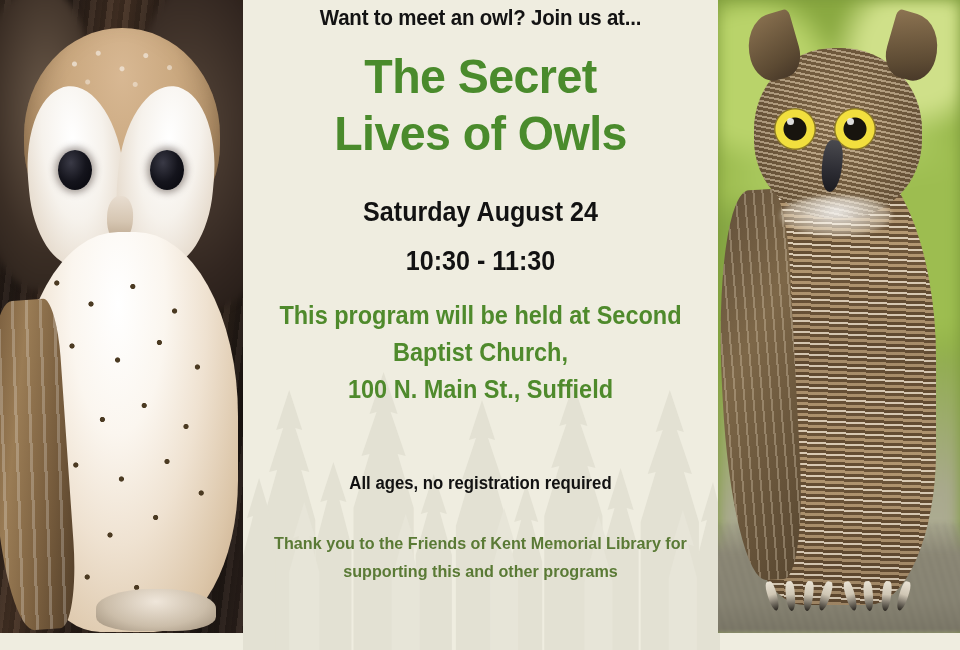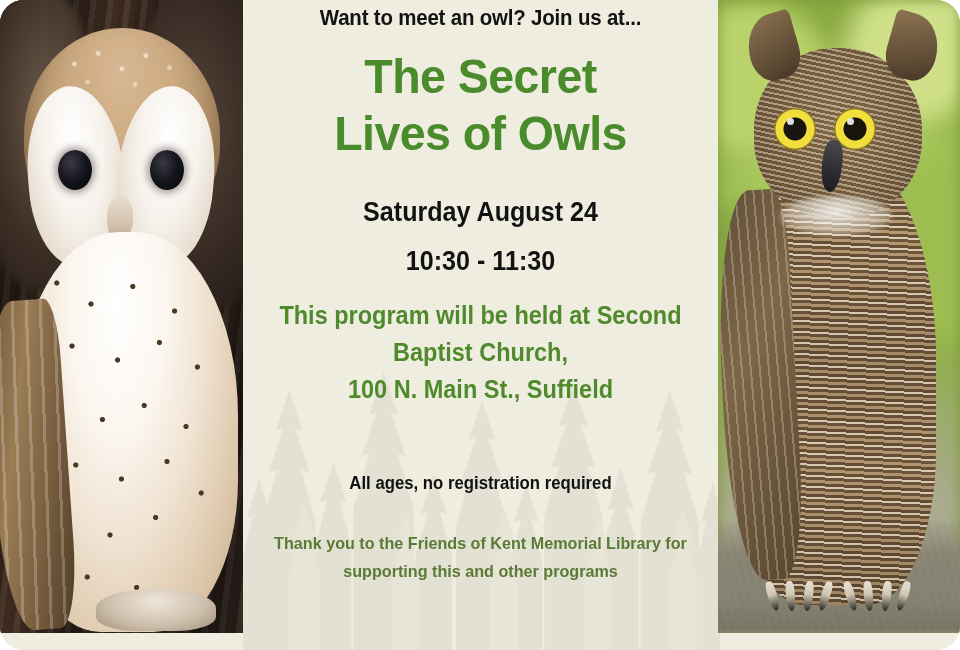--- a/index.html
+++ b/index.html
@@ -9,21 +9,20 @@
   }
   body {
     font-family: "Liberation Sans", sans-serif;
   }
   #poster {
     position: relative;
     width: 960px;
     height: 650px;
     overflow: hidden;
     background: #efede0;
-    border-radius: 24px;
   }
 
   
   .bg-panel {
     position: absolute;
     inset: 0;
     background: #efede0;
   }
 
   

